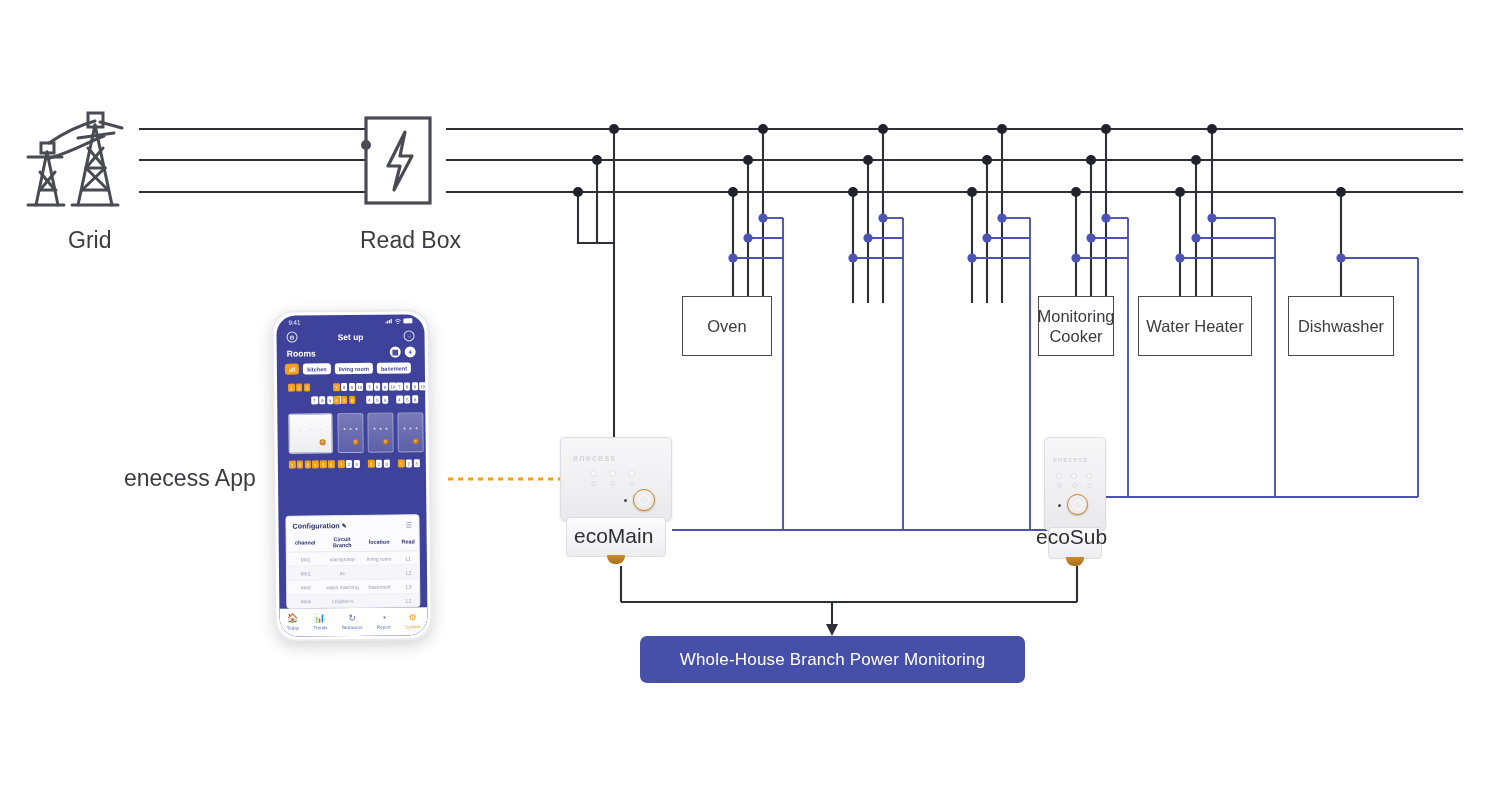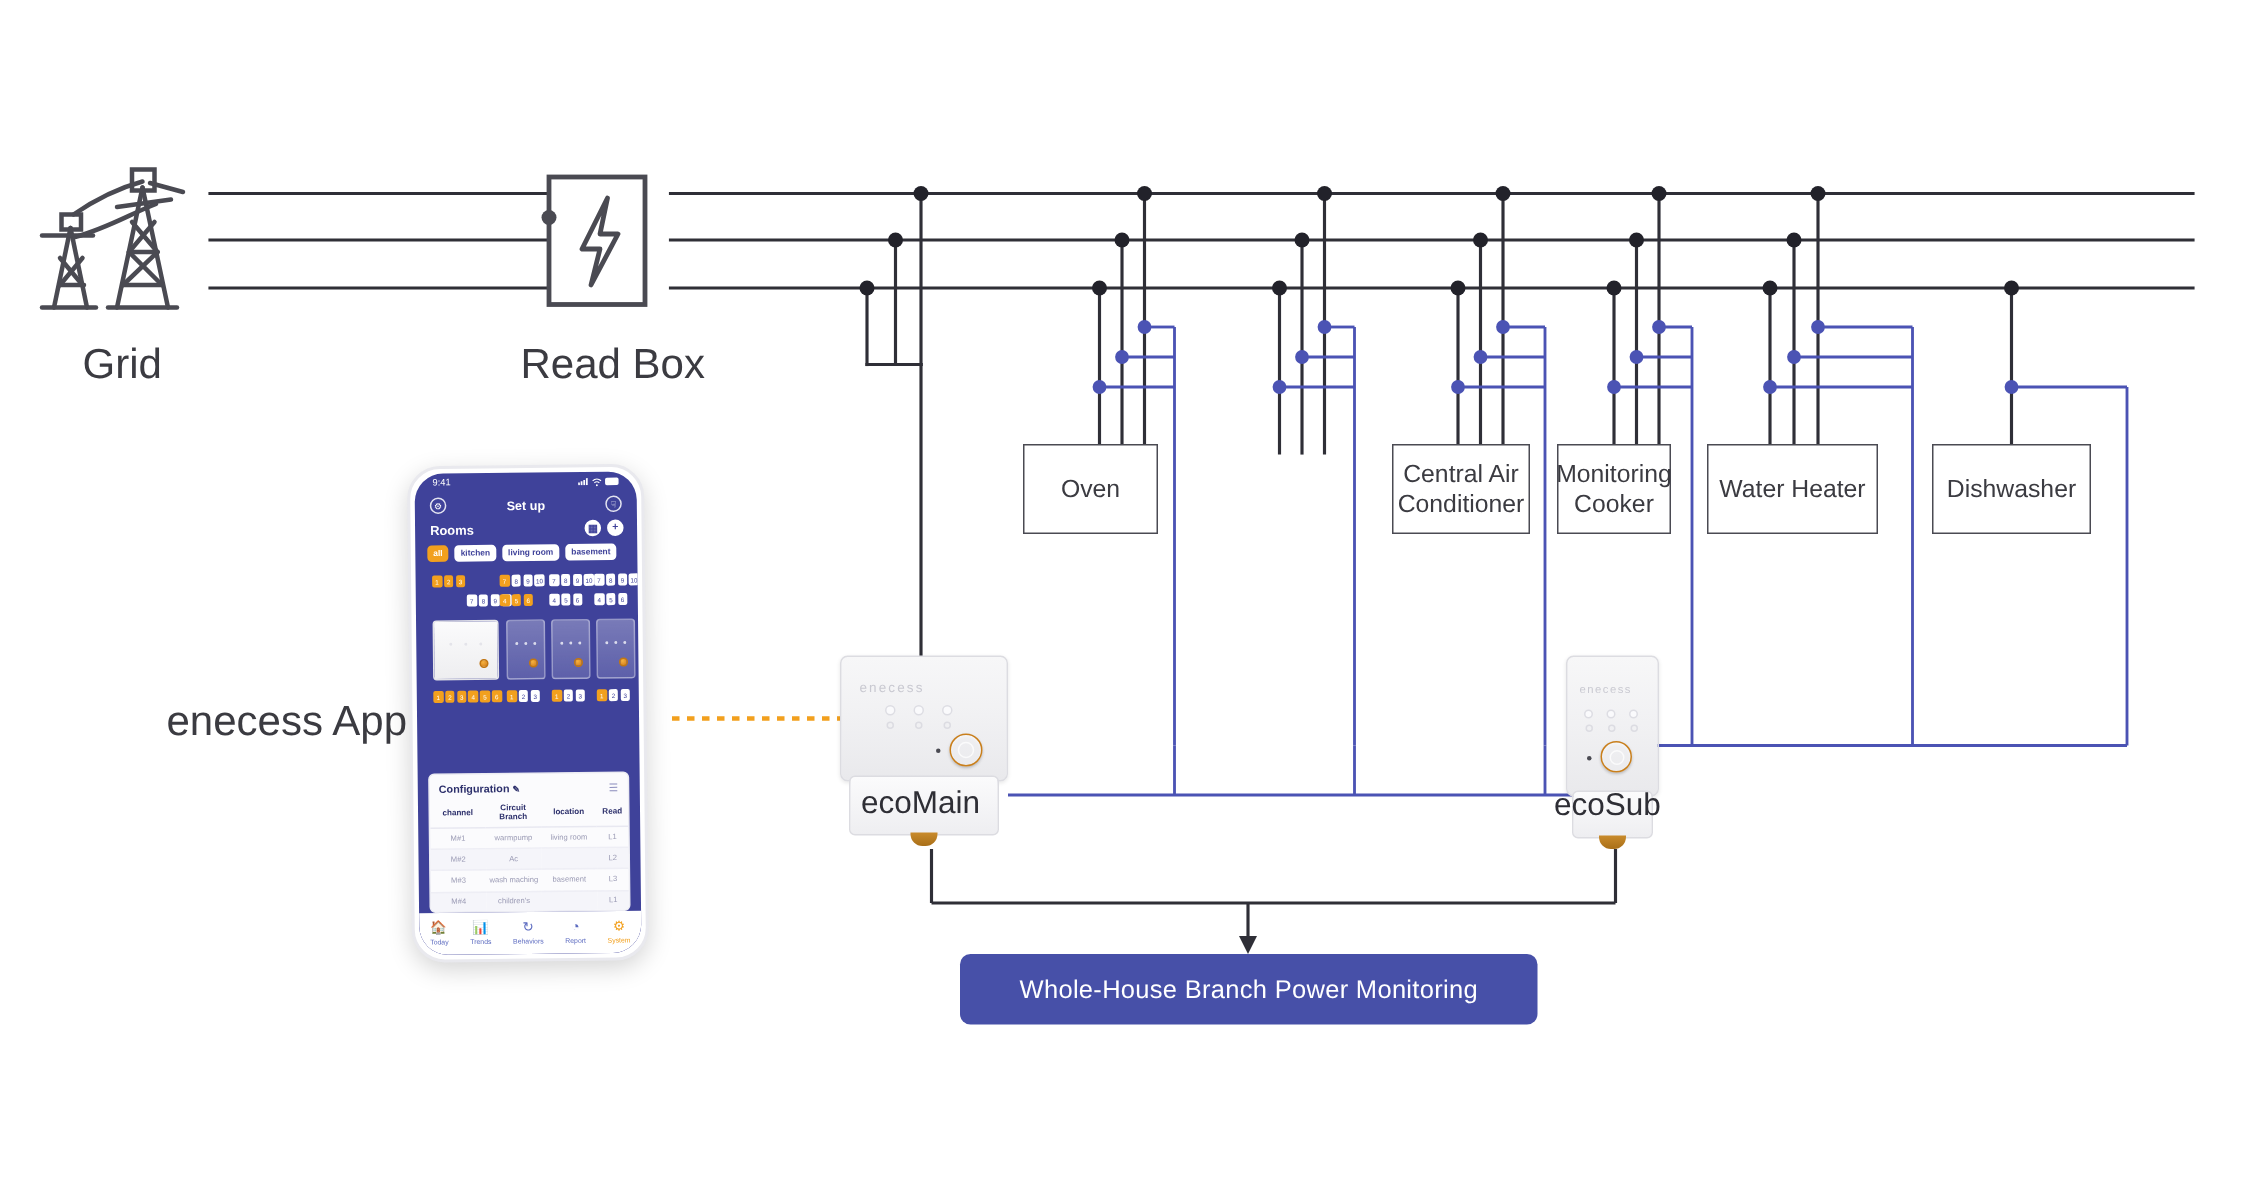--- a/index.html
+++ b/index.html
@@ -14,21 +14,21 @@
 
   svg.layer { position:absolute; left:0; top:0; width:1500px; height:801px; }
 
   .lbl {
     position: absolute;
     color: #3b3b41;
     font-size: 19px;
     white-space: nowrap;
     font-family: "Liberation Sans", sans-serif;
   }
-  .lbl.big { font-size: 28px; }
+  .lbl.big { font-size: 23px; margin-left: 13px; }
 
   
   .appliance {
     position: absolute;
     border: 1.6px solid #4a4a52;
     background: #fff;
     display: flex;
     align-items: center;
     justify-content: center;
     text-align: center;
@@ -428,24 +428,20 @@
       <path d="M 405 132 L 388 166 L 400 166 L 394 190 L 412 156 L 400 156 Z" fill="none" stroke="#4a4a52" stroke-width="3.2" stroke-linejoin="round"></path>
     </g>
   </svg>
 
   <div class="lbl big" style="left:55px; top:227px;">Grid</div>
   <div class="lbl big" style="left:347px; top:227px;">Read Box</div>
   <div class="lbl big" style="left:111px; top:465px;">enecess App</div>
 
   <div class="appliance" style="left:682px; top:296px; width:90px; height:60px;">
     <span>Oven</span>
-  </div>
-  <div class="appliance" style="left:928px; top:296px; width:92px; height:60px; flex-direction:column;">
-    <span>Central Air</span>
-    <span>Conditioner</span>
   </div>
   <div class="appliance" style="left:1038px; top:296px; width:76px; height:60px; flex-direction:column;">
     <span>Monitoring</span>
     <span>Cooker</span>
   </div>
   <div class="appliance" style="left:1138px; top:296px; width:114px; height:60px;">
     <span>Water Heater</span>
   </div>
   <div class="appliance" style="left:1288px; top:296px; width:106px; height:60px;">
     <span>Dishwasher</span>

